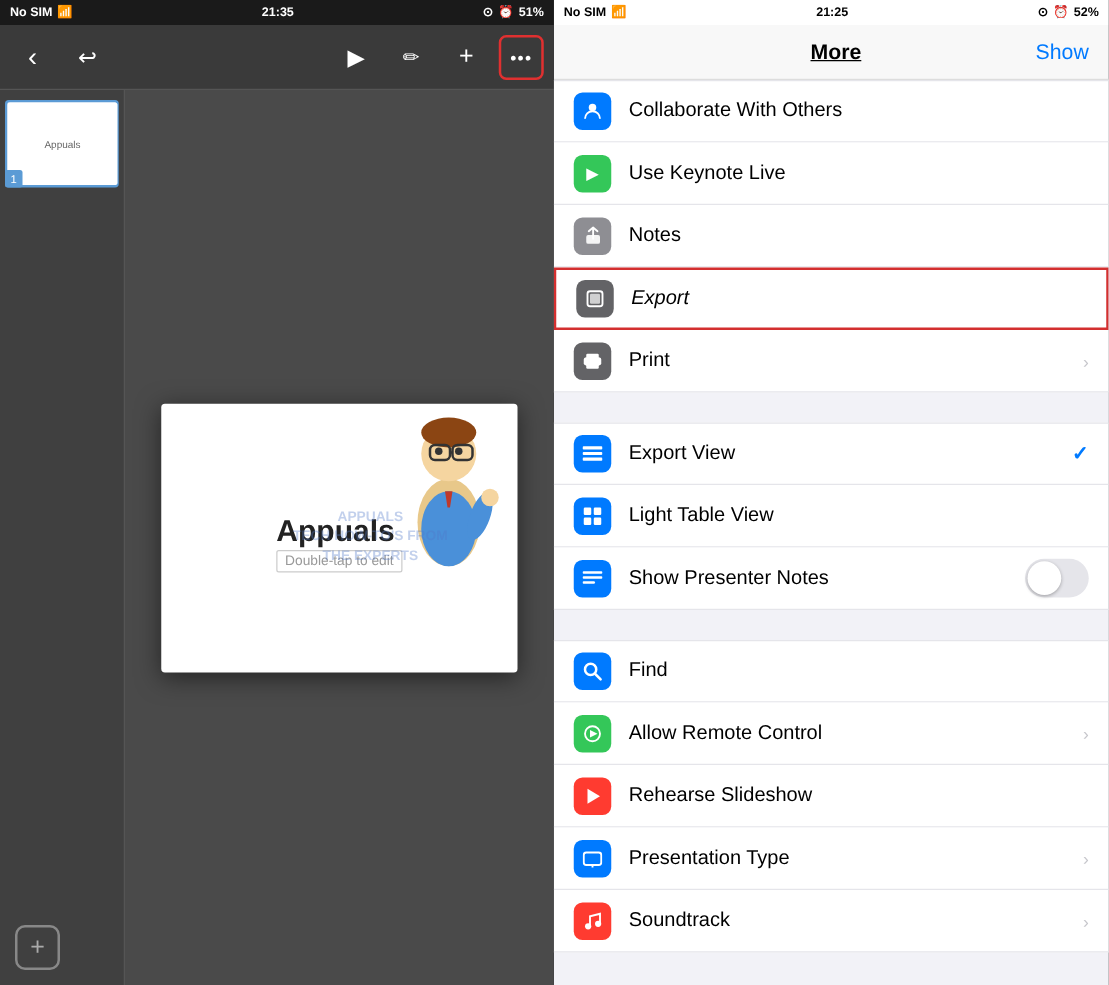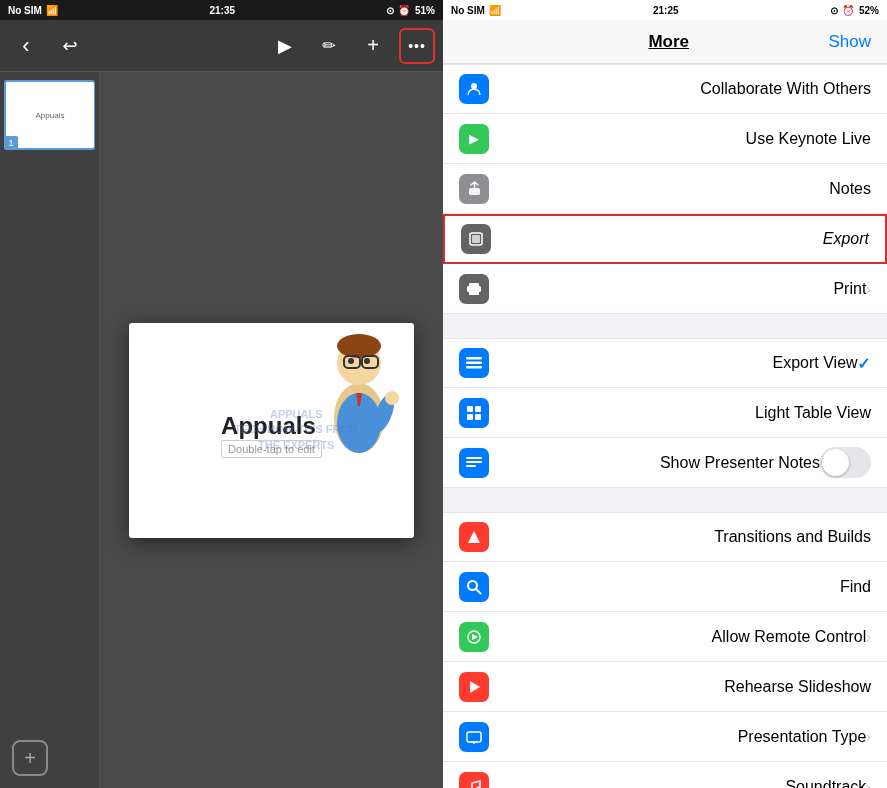--- a/index.html
+++ b/index.html
@@ -211,21 +211,20 @@
     }
 
     .menu-list {
       flex: 1;
       overflow-y: auto;
       background: #f2f2f7;
     }
 
     .menu-section {
       margin-bottom: 0;
-      text-align: right;
     }
 
     .menu-item {
       display: flex;
       align-items: center;
       background: #fff;
       padding: 0 16px;
       height: 50px;
       border-bottom: 1px solid #e5e5ea;
       cursor: pointer;
@@ -511,28 +510,20 @@
         <div class="menu-toggle">
           <div class="menu-toggle-knob"></div>
         </div>
       </div>
     </div>
 
     <div class="section-divider"></div>
 
     <div class="menu-section">
 
-      <div class="menu-item">
-        <div class="menu-item-icon icon-red">
-          <svg width="16" height="16" viewBox="0 0 16 16" fill="white">
-            <polygon points="8,2 14,14 2,14"></polygon>
-          </svg>
-        </div>
-        <span class="menu-item-label">Transitions and Builds</span>
-      </div>
 
       <div class="menu-item">
         <div class="menu-item-icon icon-blue">
           <svg width="16" height="16" viewBox="0 0 16 16" fill="none">
             <circle cx="6.5" cy="6.5" r="4.5" stroke="white" stroke-width="2"></circle>
             <line x1="10" y1="10" x2="14.5" y2="14.5" stroke="white" stroke-width="2" stroke-linecap="round"></line>
           </svg>
         </div>
         <span class="menu-item-label">Find</span>
       </div>

